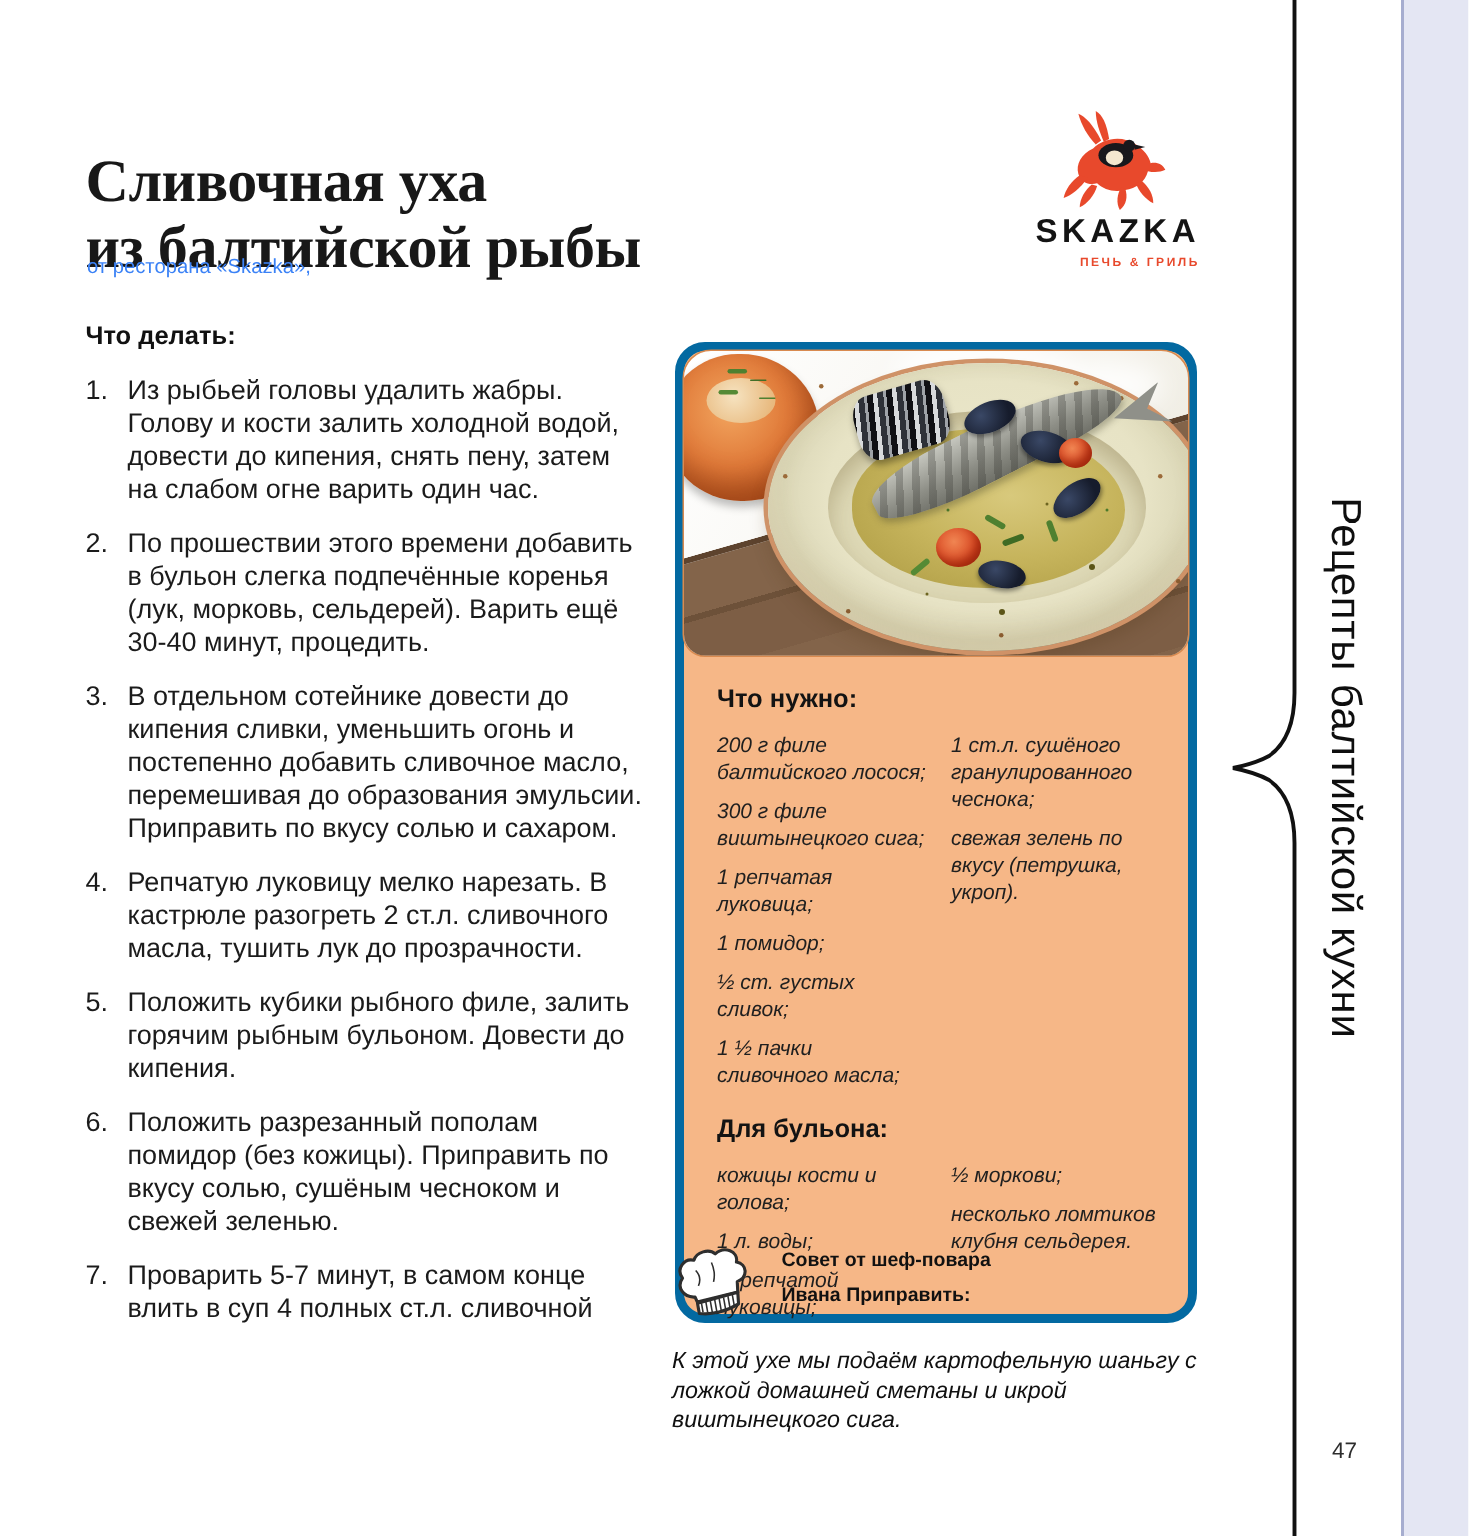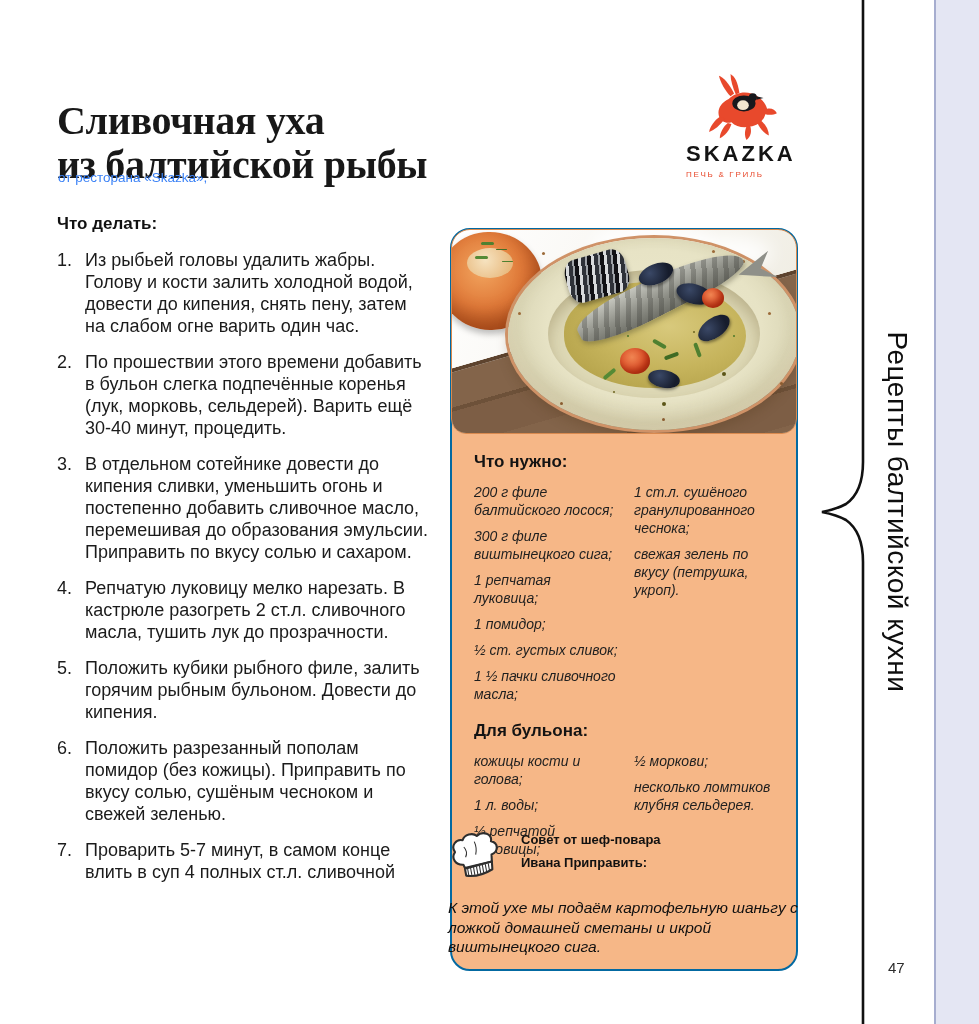--- a/index.html
+++ b/index.html
@@ -9,37 +9,37 @@
   }
   
   .title{
     position:absolute;left:57px;top:72px;
     font-family:"Liberation Serif",serif;font-weight:700;
     font-size:40px;line-height:44px;letter-spacing:-0.3px;color:#181818;
   }
   .title span{display:block;}
   .subtitle{position:absolute;left:58px;top:170px;font-size:13.5px;color:#3b82f6;}
   
-  .logo{position:absolute;left:686px;top:74px;width:114px;text-align:left;}
+  .logo{position:absolute;left:686px;top:74px;width:114px;text-align:right;}
   .logo svg{width:74px;height:66px;display:block;margin:0 auto;}
   .logo-name{font-weight:700;font-size:22px;letter-spacing:3px;color:#141414;margin-top:1px;}
-  .logo-tagline{font-weight:400;font-size:8px;letter-spacing:1.7px;color:#e8492c;margin-top:3px;}
+  .logo-tagline{font-weight:700;font-size:8px;letter-spacing:1.7px;color:#e8492c;margin-top:3px;}
   
   .steps{position:absolute;left:57px;top:214px;width:372px;}
   .steps h2{font-size:17px;font-weight:700;margin:0 0 15px;color:#111;}
   .steps ol{list-style:none;margin:0;padding:0;counter-reset:step;}
   .steps li{
     counter-increment:step;position:relative;padding-left:28px;
     font-size:18px;line-height:22px;margin-bottom:14px;color:#1b1b1b;
   }
   .steps li::before{content:counter(step) ".";position:absolute;left:0;top:0;}
   
   .card{
-    position:absolute;left:450px;top:228px;width:348px;height:743px;
-    background:#f6b787;border:2px solid #0369a1;border-radius:20px;box-sizing:border-box;
+    position:absolute;left:450px;top:228px;width:348px;height:654px;
+    background:#f6b787;border:6px solid #0369a1;border-radius:20px;box-sizing:border-box;
   }
   .card-body{position:absolute;top:202px;left:0;right:0;bottom:0;padding:20px 18px 0 22px;}
   .card-body h3{font-size:17px;font-weight:700;margin:0 0 11px;color:#131313;}
   .card-body h3.broth{margin-top:10px;}
   .cols{display:flex;gap:16px;margin-bottom:2px;}
   .col{flex:1;list-style:none;margin:0;padding:0;}
   .col li{font-style:italic;font-size:14px;line-height:18px;margin-bottom:8px;color:#1f1f1f;}
   
   .photo{
     position:absolute;top:-1px;left:-1px;right:-1px;height:203px;

